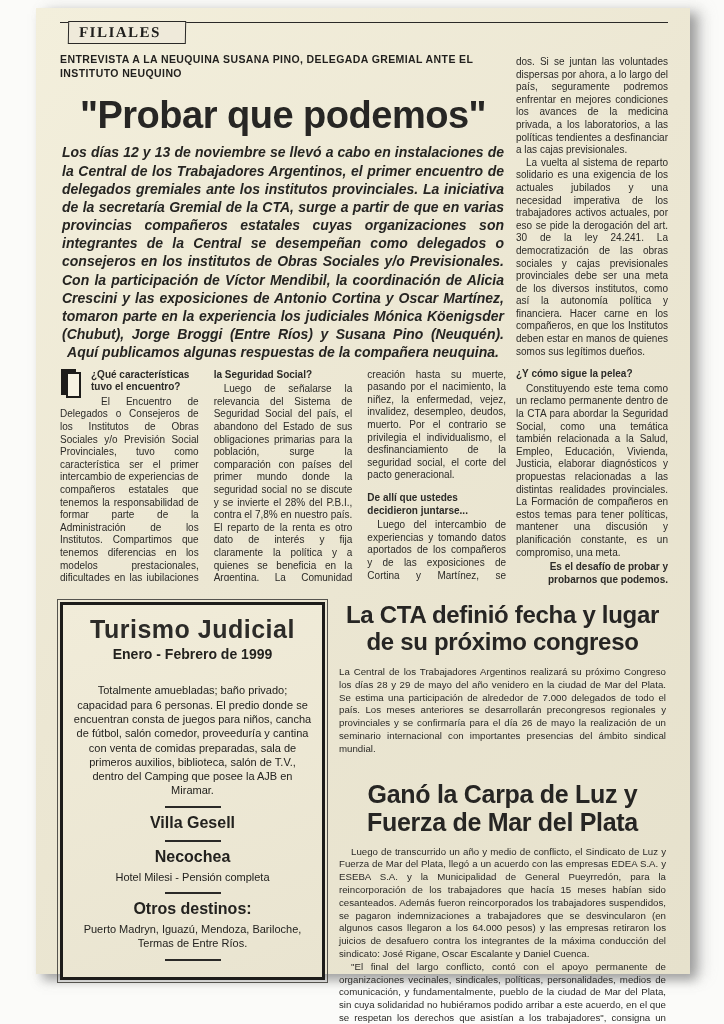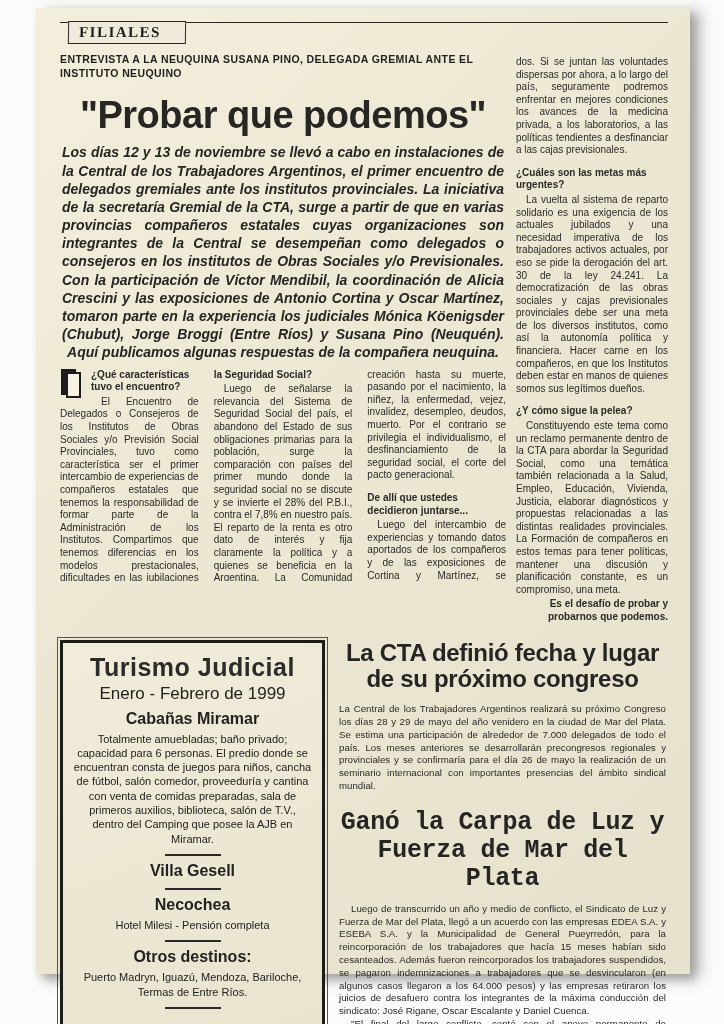--- a/index.html
+++ b/index.html
@@ -71,30 +71,30 @@
   
   .bottom-grid{display:flex;gap:12px;margin-top:16px;}
   .ad-box{
     width:265px;flex:none;box-sizing:border-box;
     border:3px solid #1d1c1a;outline:1px solid #55534e;outline-offset:2px;
     padding:8px 10px 10px 10px;text-align:center;
     background:linear-gradient(160deg,#f1ecd9,#e9e4d0);
     align-self:flex-start;
   }
   .ad-title{font-size:25px;font-weight:bold;letter-spacing:.5px;margin:2px 0 2px 0;color:#2c2b28;}
-  .ad-period{font-size:17px;font-weight:normal;margin:0 0 6px 0;}
+  .ad-period{font-size:14px;font-weight:bold;margin:0 0 21px 0;}
   .ad-h{font-size:16px;font-weight:bold;margin:6px 0 4px 0;}
   .ad-body{font-size:11px;font-weight:normal;line-height:1.3;margin:0;}
   .ad-sep{width:56px;border:none;border-top:2px solid #2a2927;margin:8px auto 6px auto;}
   .articles{flex:1;}
   .art-head{
     font-size:24px;font-weight:bold;text-align:center;
     line-height:1.12;margin:0 0 10px 0;letter-spacing:-.3px;color:#262523;
   }
-  .art-head.second{margin-top:16px;font-size:25px;font-family:Liberation Mono, monospace;}
+  .art-head.second{margin-top:24px;font-size:25px;}
   .art-body{font-size:9.7px;line-height:1.32;text-align:justify;margin:0 2px;color:#2b2a27;}
   .art-body p{margin:0;}
   .art-body p.ind{text-indent:12px;}
 </style>
 </head>
 <body>
 
 <div class="paper">
 
   <div class="topbar"></div>
@@ -123,34 +123,32 @@
         <div class="col">
           <p class="a noindent">creación hasta su muerte, pasando por el nacimiento, la niñez, la enfermedad, vejez, invalidez, desempleo, deudos, muerto. Por el contrario se privilegia el individualismo, el desfinanciamiento de la seguridad social, el corte del pacto generacional.</p>
           <p class="q">De allí que ustedes decidieron juntarse...</p>
           <p class="a">Luego del intercambio de experiencias y tomando datos aportados de los compañeros y de las exposiciones de Cortina y Martínez, se concluye en seguir haciendo este tipo de encuentros, en la necesidad de intercambiar información, de fijar políticas en común para beneficiar a los afilia-</p>
         </div>
       </div>
     </div>
 
     <div class="col4">
       <p class="a noindent">dos. Si se juntan las voluntades dispersas por ahora, a lo largo del país, seguramente podremos enfrentar en mejores condiciones los avances de la medicina privada, a los laboratorios, a las políticas tendientes a desfinanciar a las cajas previsionales.</p>
-      <p class="q">¿Cuáles son las metas más urgentes?</p>
       <p class="a">La vuelta al sistema de reparto solidario es una exigencia de los actuales jubilados y una necesidad imperativa de los trabajadores activos actuales, por eso se pide la derogación del art. 30 de la ley 24.241. La democratización de las obras sociales y cajas previsionales provinciales debe ser una meta de los diversos institutos, como así la autonomía política y financiera. Hacer carne en los compañeros, en que los Institutos deben estar en manos de quienes somos sus legítimos dueños.</p>
       <p class="q">¿Y cómo sigue la pelea?</p>
       <p class="a">Constituyendo este tema como un reclamo permanente dentro de la CTA para abordar la Seguridad Social, como una temática también relacionada a la Salud, Empleo, Educación, Vivienda, Justicia, elaborar diagnósticos y propuestas relacionadas a las distintas realidades provinciales. La Formación de compañeros en estos temas para tener políticas, mantener una discusión y planificación constante, es un compromiso, una meta.</p>
       <p class="closing">Es el desafío de probar y probarnos que podemos.</p>
     </div>
   </div>
 
   <div class="bottom-grid">
 
     <div class="ad-box">
       <div class="ad-title">Turismo Judicial</div>
       <div class="ad-period">Enero - Febrero de 1999</div>
-      <div class="ad-h">Cabañas Miramar</div>
       <p class="ad-body">Totalmente amuebladas; baño privado; capacidad para 6 personas. El predio donde se encuentran consta de juegos para niños, cancha de fútbol, salón comedor, proveeduría y cantina con venta de comidas preparadas, sala de primeros auxilios, biblioteca, salón de T.V., dentro del Camping que posee la AJB en Miramar.</p>
       <hr class="ad-sep">
       <div class="ad-h">Villa Gesell</div>
       <hr class="ad-sep">
       <div class="ad-h">Necochea</div>
       <p class="ad-body">Hotel Milesi - Pensión completa</p>
       <hr class="ad-sep">
       <div class="ad-h">Otros destinos:</div>
       <p class="ad-body">Puerto Madryn, Iguazú, Mendoza, Bariloche, Termas de Entre Ríos.</p>
       <hr class="ad-sep">

